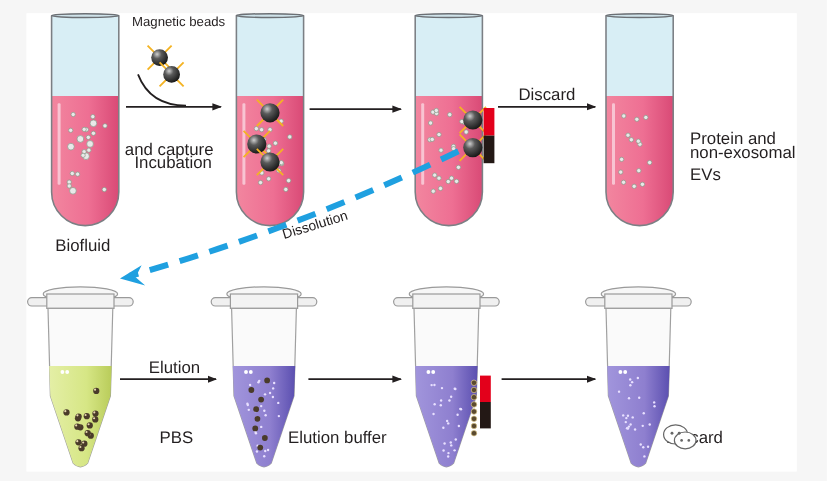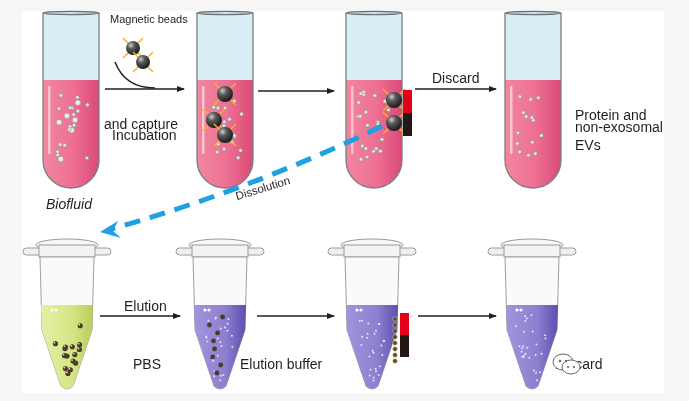--- a/index.html
+++ b/index.html
@@ -420,21 +420,21 @@
   <path d="M100,232 L118,221 L113,231 L121,238 Z" fill="#1fa0e0"></path>
 
   <line x1="100" y1="316" x2="180" y2="316" stroke="#231f20" stroke-width="1.5" marker-end="url(#arrowHead)"></line>
   <line x1="257" y1="316" x2="334" y2="316" stroke="#231f20" stroke-width="1.5" marker-end="url(#arrowHead)"></line>
   <line x1="418" y1="316" x2="496" y2="316" stroke="#231f20" stroke-width="1.5" marker-end="url(#arrowHead)"></line>
 </svg>
 
 <div class="lbl lbl-sm" style="left:110px;top:13px;">Magnetic beads</div>
 <div class="lbl lbl-md" style="left:112px;top:98px;margin-top:29px;">Incubation</div>
 <div class="lbl lbl-md" style="left:104px;top:116px;">and capture</div>
-<div class="lbl lbl-md" style="left:46px;top:196px;font-style:italic;">Biofluid</div>
+<div class="lbl lbl-md" style="left:46px;top:196px;">Biofluid</div>
 <div class="lbl lbl-md" style="left:432px;top:70px;">Discard</div>
 <div class="lbl lbl-md" style="left:575px;top:91px;margin-top:16px;">Protein and</div>
 <div class="lbl lbl-md" style="left:575px;top:119px;">non-exosomal</div>
 <div class="lbl lbl-md" style="left:575px;top:137px;">EVs</div>
 <div class="lbl lbl-rot" style="left:238px;top:190px;">Dissolution</div>
 <div class="lbl lbl-md" style="left:124px;top:298px;">Elution</div>
 <div class="lbl lbl-md" style="left:93px;top:356px;margin-left:40px;">PBS</div>
 <div class="lbl lbl-md" style="left:240px;top:356px;">Elution buffer</div>
 <div class="lbl lbl-md" style="left:555px;top:356px;">Discard</div>
 

